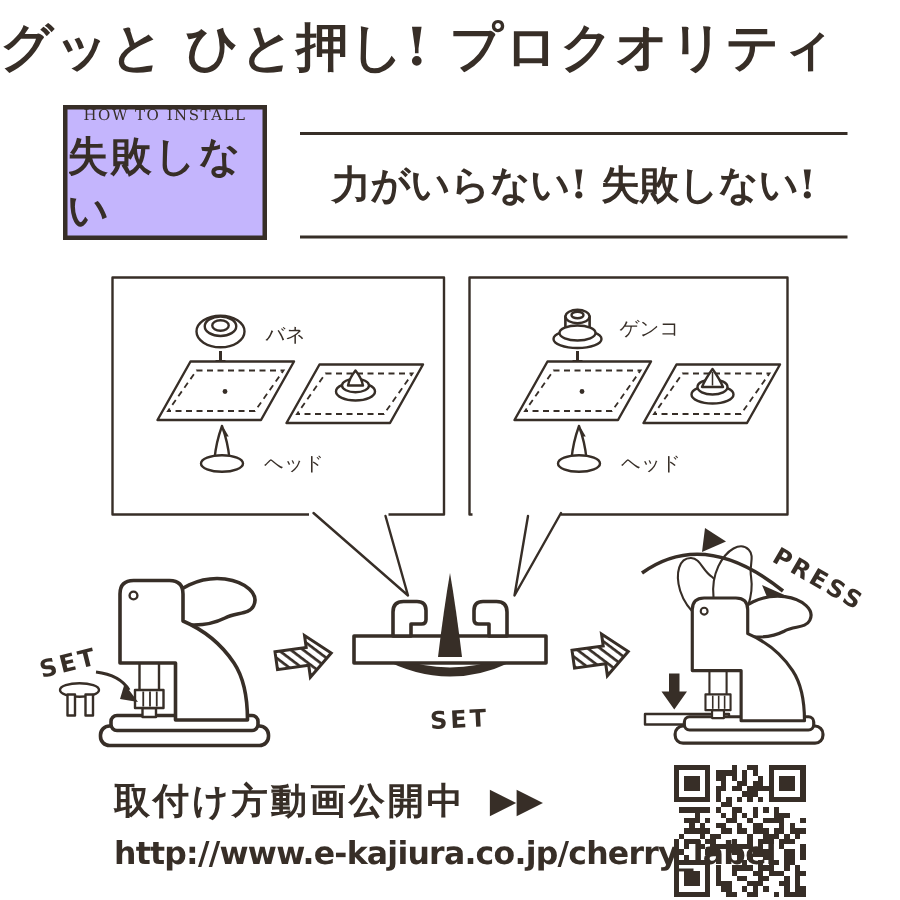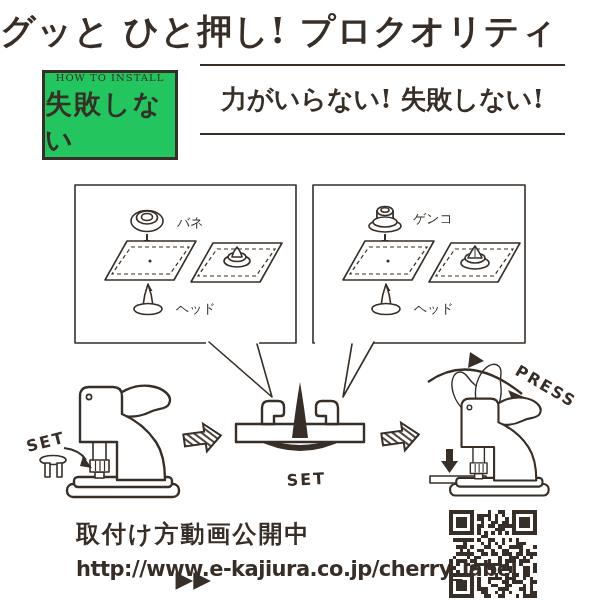--- a/index.html
+++ b/index.html
@@ -2,37 +2,37 @@
 <html><head>
 <meta charset="utf-8">
 <style>
   html,body{margin:0;padding:0;}
   body{width:600px;height:600px;position:relative;background:#ffffff;overflow:hidden;
        font-family:"DejaVu Serif","Liberation Serif",serif;color:#372e27;}
   .abs{position:absolute;}
   #headline{top:8px;left:0;width:516px;text-align:center;font-size:35px;font-weight:bold;
             letter-spacing:1px;white-space:nowrap;}
   #badge{left:42px;top:70px;width:136px;height:90px;border:3px solid #372e27;box-sizing:border-box;
-         display:flex;flex-direction:column;justify-content:center;align-items:center;background:#22c55e;}
+         display:flex;flex-direction:column;justify-content:center;align-items:center;background:#c4b5fd;}
   #badge .en{font-size:10px;letter-spacing:1px;margin-bottom:3px;}
   #badge .ja{font-size:27px;font-weight:bold;letter-spacing:2px;}
-  #subhead{left:200px;top:64px;width:365px;height:67px;border-top:2px solid #372e27;
+  #subhead{left:200px;top:88px;width:365px;height:67px;border-top:2px solid #372e27;
            border-bottom:2px solid #372e27;display:flex;align-items:center;justify-content:center;
            font-size:26px;font-weight:bold;white-space:nowrap;}
   #mid-svg{left:0;top:178px;}
   .ln{stroke:#372e27;fill:#ffffff;stroke-width:1.6;stroke-linejoin:round;stroke-linecap:round;}
   .ln2{stroke:#372e27;fill:#ffffff;stroke-width:2.4;stroke-linejoin:round;stroke-linecap:round;}
   .nofill{fill:none;}
   .ink{fill:#372e27;stroke:none;}
   .dash{stroke:#372e27;fill:none;stroke-width:1.2;stroke-dasharray:4 3;}
   .svgtxt{fill:#372e27;font-family:"DejaVu Sans","Liberation Sans",sans-serif;font-size:13px;}
   .hand{fill:#372e27;font-family:"DejaVu Sans","Liberation Sans",sans-serif;font-weight:bold;
         font-size:16px;letter-spacing:2px;}
   #footer-video{left:76px;top:518px;display:flex;align-items:center;gap:16px;font-size:24px;
-                font-weight:600;letter-spacing:2px;white-space:nowrap;flex-direction:column;}
+                font-weight:600;letter-spacing:2px;white-space:nowrap;}
   #footer-video .tri{font-family:"DejaVu Sans","Liberation Sans",sans-serif;font-size:23px;letter-spacing:0;}
   #footer-url{left:76px;top:557px;font-family:"DejaVu Sans","Liberation Sans",sans-serif;
               font-weight:bold;font-size:21px;letter-spacing:-0.5px;white-space:nowrap;}
   #qr-wrap{left:448px;top:510px;width:90px;height:88px;}
 </style>
 </head>
 <body>
 
 <div class="abs" id="headline">グッと ひと押し! プロクオリティ</div>
 

